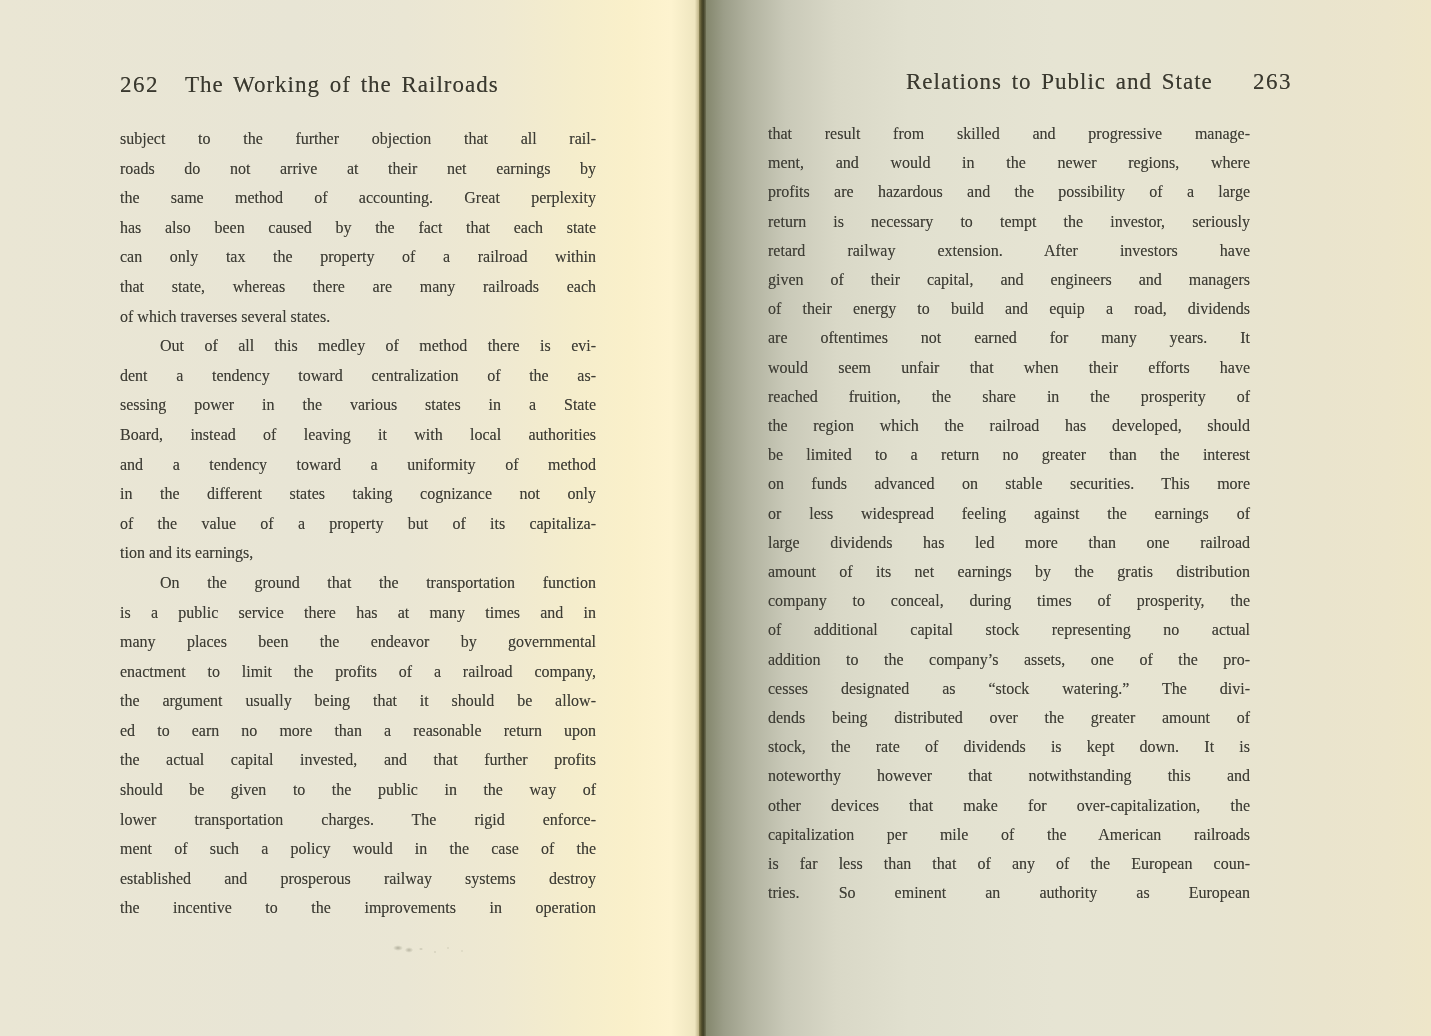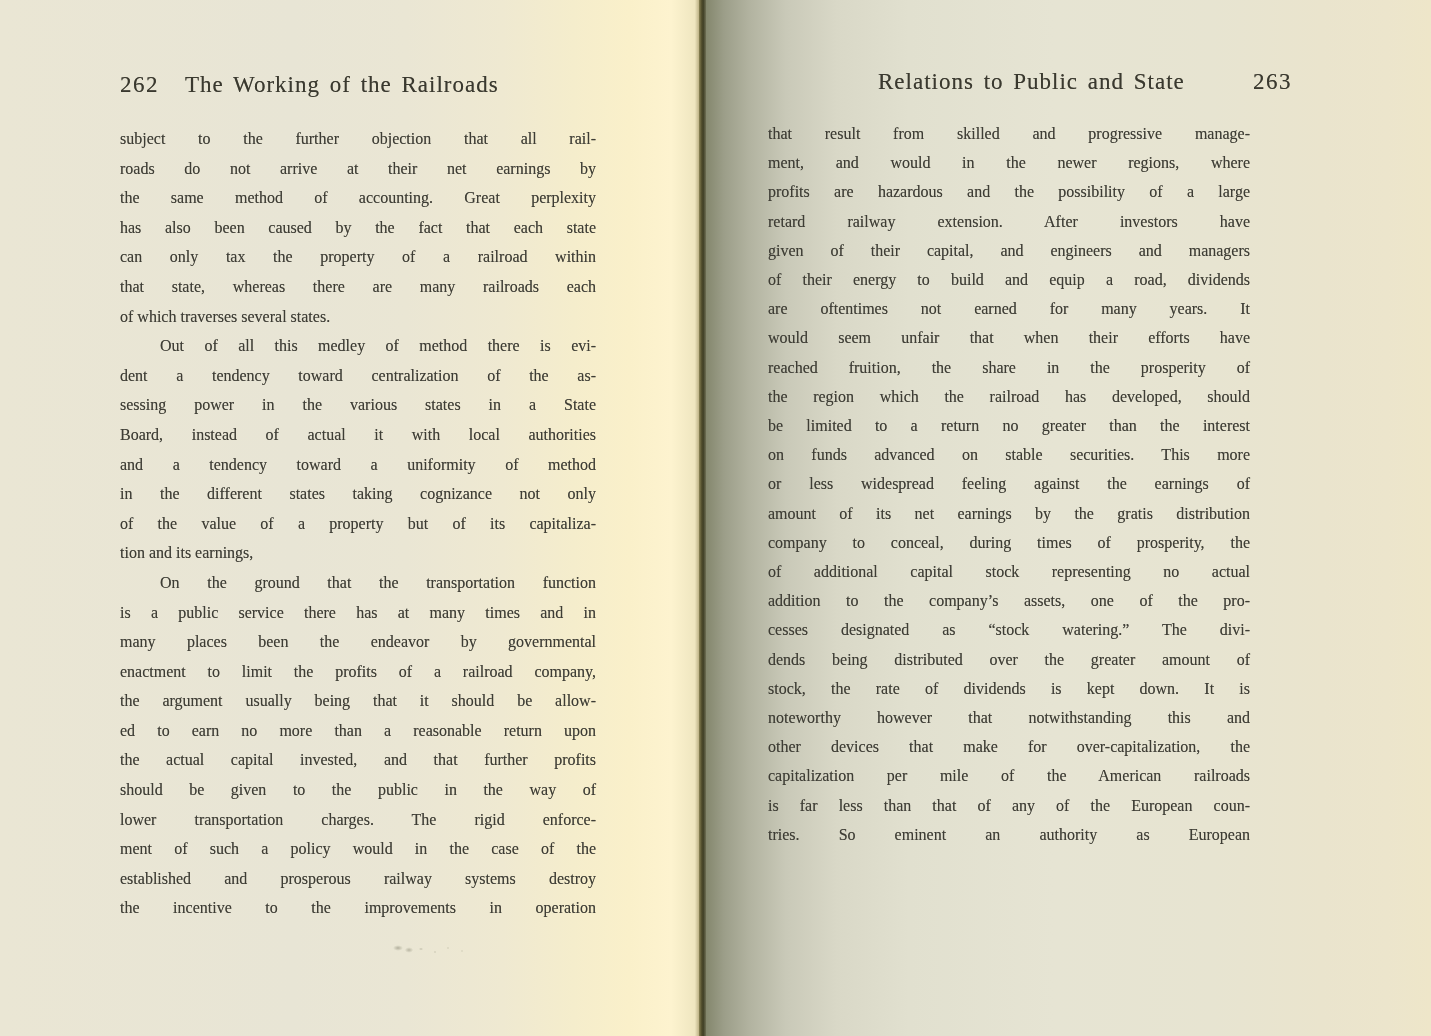--- a/index.html
+++ b/index.html
@@ -20,21 +20,21 @@
     background:linear-gradient(90deg,
       #84876d 0%, #9c9e89 2.5%, #b2b3a0 6%, #c9c9b8 11%,
       #d9d8c7 18%, #e1e0cf 28%, #e6e4d3 48%, #e7e4d1 70%,
       #eae4cd 85%, #ece5cc 94%, #eee6c9 100%);}
 
   .running-header{position:absolute;display:flex;align-items:baseline;
     font-size:23px;color:#3a392f;letter-spacing:1px;word-spacing:3px;
     text-shadow:0 0 .5px rgba(58,57,47,.55);}
   .hdr-left{top:72px;left:120px;width:476px;gap:26px;}
   .hdr-right{top:69px;left:806px;width:486px;justify-content:space-between;}
-  .hdr-right .title{margin-left:72px;text-align:right;}
+  .hdr-right .title{margin-left:100px;text-align:right;}
   .pagenum{letter-spacing:1.5px;}
 
   .page-body{position:absolute;color:#3e3d35;font-size:16px;
     text-shadow:0 0 .5px rgba(62,61,53,.5);}
   .body-left{top:124px;left:120px;width:476px;line-height:29.6px;}
   .body-right{top:119px;left:768px;width:482px;line-height:29.2px;}
 
   .page-line{text-align:justify;text-align-last:justify;height:auto;}
   .page-line.endline{text-align-last:left;}
   .page-line.indent{text-indent:40px;}
@@ -72,21 +72,21 @@
       <div class="page-line">subject to the further objection that all rail-</div>
       <div class="page-line">roads do not arrive at their net earnings by</div>
       <div class="page-line">the same method of accounting.  Great perplexity</div>
       <div class="page-line">has also been caused by the fact that each state</div>
       <div class="page-line">can only tax the property of a railroad within</div>
       <div class="page-line">that state, whereas there are many railroads each</div>
       <div class="page-line endline">of which traverses several states.</div>
       <div class="page-line indent">Out of all this medley of method there is evi-</div>
       <div class="page-line">dent a tendency toward centralization of the as-</div>
       <div class="page-line">sessing power in the various states in a State</div>
-      <div class="page-line">Board, instead of actual it with local authorities</div>
+      <div class="page-line">Board, instead of leaving it with local authorities</div>
       <div class="page-line">and a tendency toward a uniformity of method</div>
       <div class="page-line">in the different states taking cognizance not only</div>
       <div class="page-line">of the value of a property but of its capitaliza-</div>
       <div class="page-line endline">tion and its earnings,</div>
       <div class="page-line indent">On the ground that the transportation function</div>
       <div class="page-line">is a public service there has at many times and in</div>
       <div class="page-line">many places been the endeavor by governmental</div>
       <div class="page-line">enactment to limit the profits of a railroad company,</div>
       <div class="page-line">the argument usually being that it should be allow-</div>
       <div class="page-line">ed to earn no more than a reasonable return upon</div>
@@ -95,30 +95,32 @@
       <div class="page-line">lower transportation charges.  The rigid enforce-</div>
       <div class="page-line">ment of such a policy would in the case of the</div>
       <div class="page-line">established and prosperous railway systems destroy</div>
       <div class="page-line">the incentive to the improvements in operation</div>
     </div>
 
   <div class="page-body body-right">
       <div class="page-line">that result from skilled and progressive manage-</div>
       <div class="page-line">ment, and would in the newer regions, where</div>
       <div class="page-line">profits are hazardous and the possibility of a large</div>
+      <div class="page-line">return is necessary to tempt the investor, seriously</div>
       <div class="page-line">retard railway extension.  After investors have</div>
       <div class="page-line">given of their capital, and engineers and managers</div>
       <div class="page-line">of their energy to build and equip a road, dividends</div>
       <div class="page-line">are oftentimes not earned for many years.  It</div>
       <div class="page-line">would seem unfair that when their efforts have</div>
       <div class="page-line">reached fruition, the share in the prosperity of</div>
       <div class="page-line">the region which the railroad has developed, should</div>
       <div class="page-line">be limited to a return no greater than the interest</div>
       <div class="page-line">on funds advanced on stable securities.  This more</div>
       <div class="page-line">or less widespread feeling against the earnings of</div>
+      <div class="page-line">large dividends has led more than one railroad</div>
       <div class="page-line">amount of its net earnings by the gratis distribution</div>
       <div class="page-line">company to conceal, during times of prosperity, the</div>
       <div class="page-line">of additional capital stock representing no actual</div>
       <div class="page-line">addition to the company’s assets, one of the pro-</div>
       <div class="page-line">cesses designated as “stock watering.”  The divi-</div>
       <div class="page-line">dends being distributed over the greater amount of</div>
       <div class="page-line">stock, the rate of dividends is kept down.  It is</div>
       <div class="page-line">noteworthy however that notwithstanding this and</div>
       <div class="page-line">other devices that make for over-capitalization, the</div>
       <div class="page-line">capitalization per mile of the American railroads</div>

